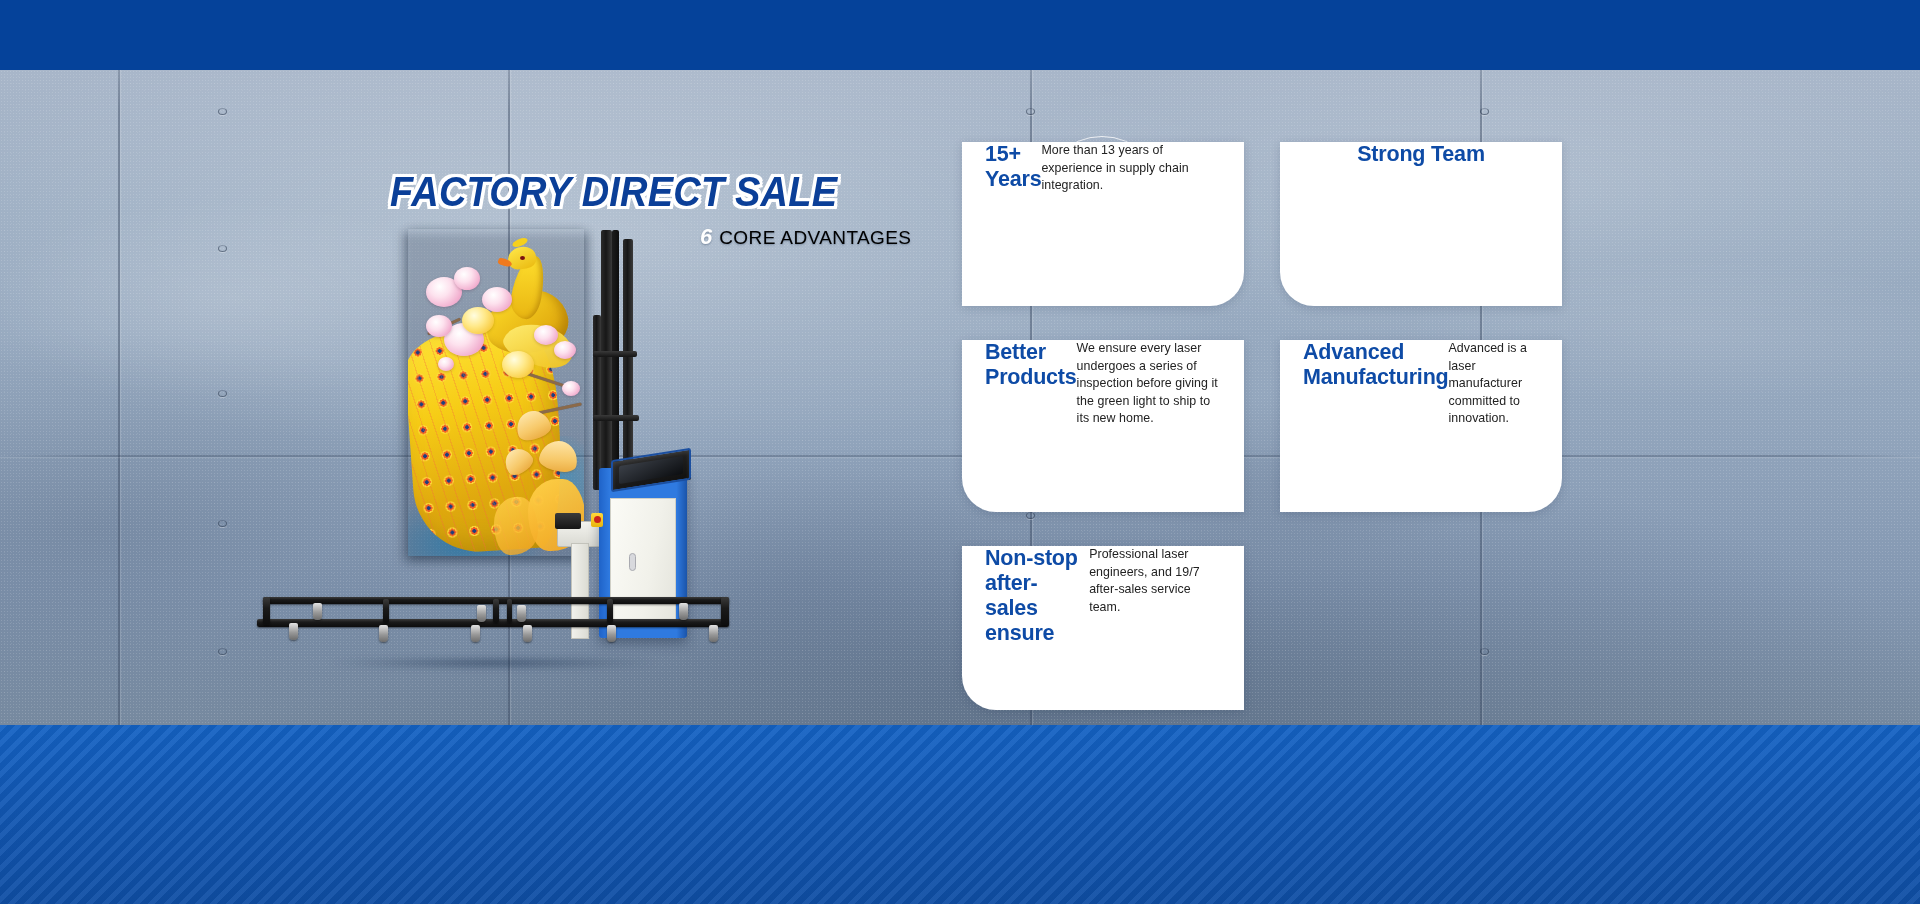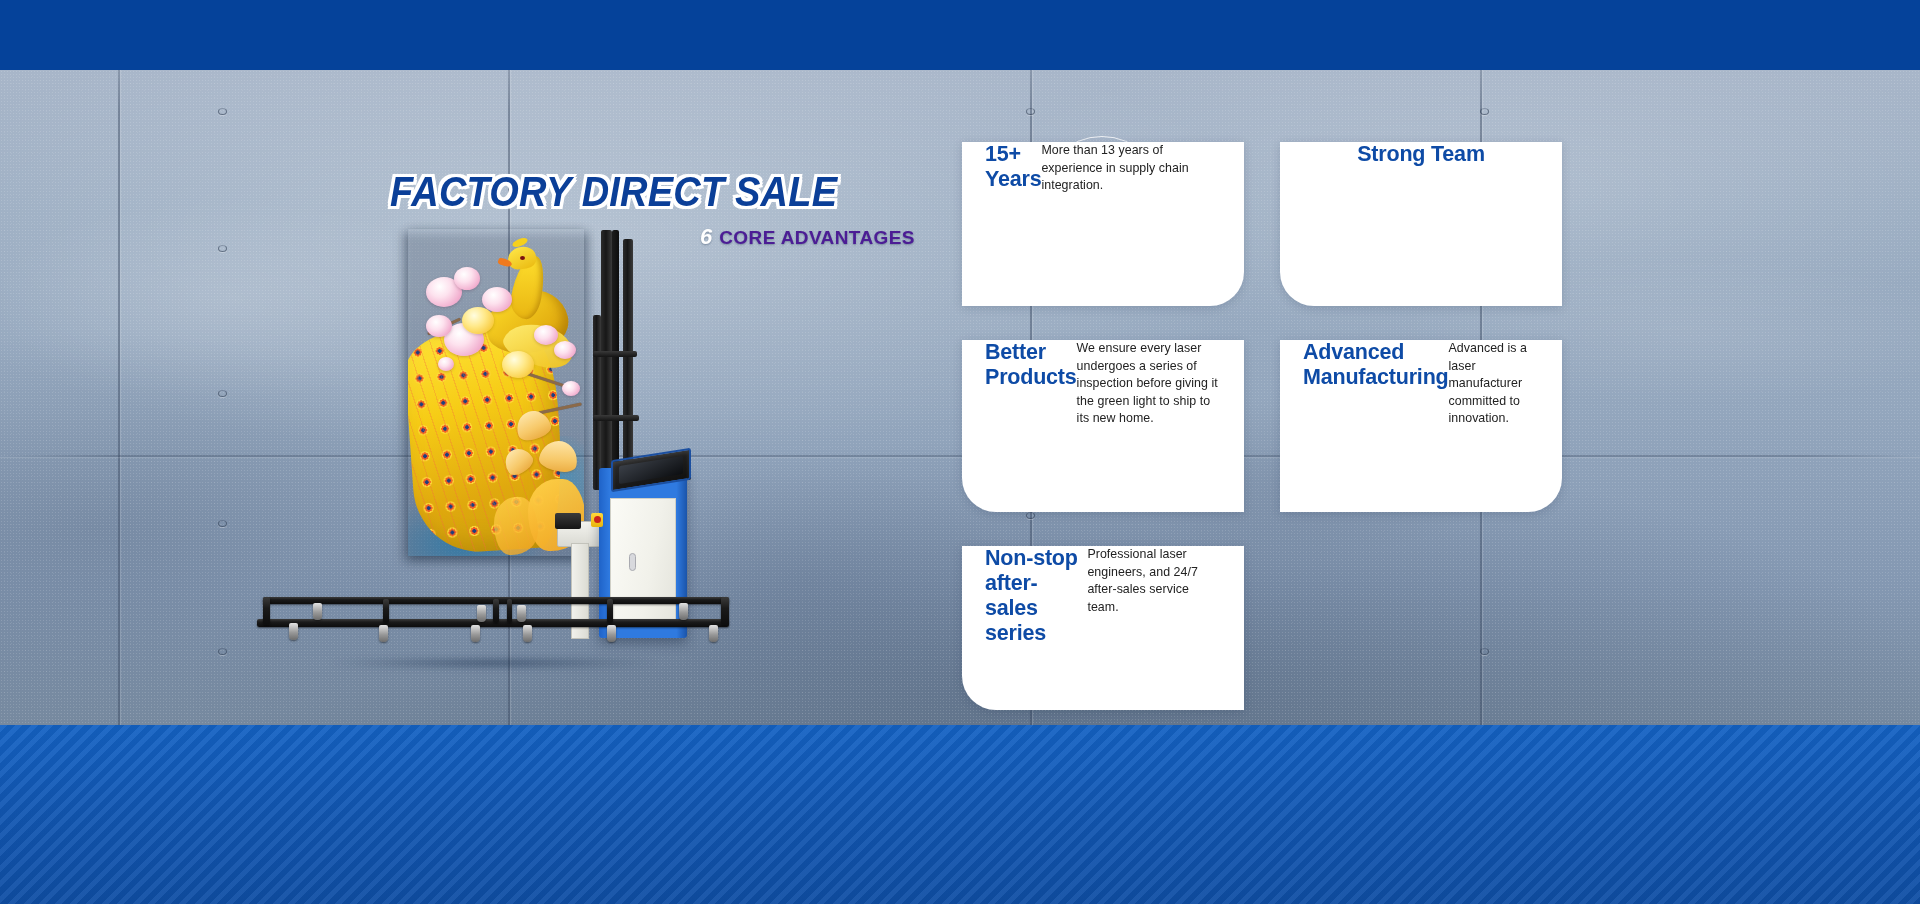--- a/index.html
+++ b/index.html
@@ -98,21 +98,21 @@
   .subline {
     position:absolute; left:310px; top:56px;
     display:flex; align-items:baseline; gap:7px;
     white-space:nowrap;
   }
   .sub-num {
     font-size:22px; font-weight:bold; font-style:italic; color:#ffffff;
     text-shadow:0 1px 2px rgba(20,40,70,.35);
   }
   .sub-text {
-    font-size:19px; font-weight:bold; color:#4c1d95; letter-spacing:.4px;
+    font-size:19px; font-weight:normal; color:#000000; letter-spacing:.4px;
     text-shadow:0 1px 2px rgba(20,40,70,.35);
   }
 
   .deco-circle {
     position:absolute; left:650px; top:-32px;
     width:124px; height:124px; border-radius:50%;
     border:1.4px solid rgba(255,255,255,.80);
     z-index:11;
   }
   .deco-arrow {
@@ -484,19 +484,19 @@
       <div class="card-title">Better Products</div>
       <div class="card-desc">We ensure every laser undergoes a series of inspection before giving it the green light to ship to its new home.</div>
     </div>
 
     <div class="card left tall-title">
       <div class="card-title">Advanced Manufacturing</div>
       <div class="card-desc">Advanced is a laser manufacturer committed to innovation.</div>
     </div>
 
     <div class="card right tall-title">
-      <div class="card-title">Non-stop after-sales series</div>
-      <div class="card-desc">Professional laser engineers, and 24/7 after-sales service team.</div>
+      <div class="card-title">Non-stop after-sales ensure</div>
+      <div class="card-desc">Professional laser engineers, and 19/7 after-sales service team.</div>
     </div>
 
   </div>
 
 </div>
 
 </body></html>

